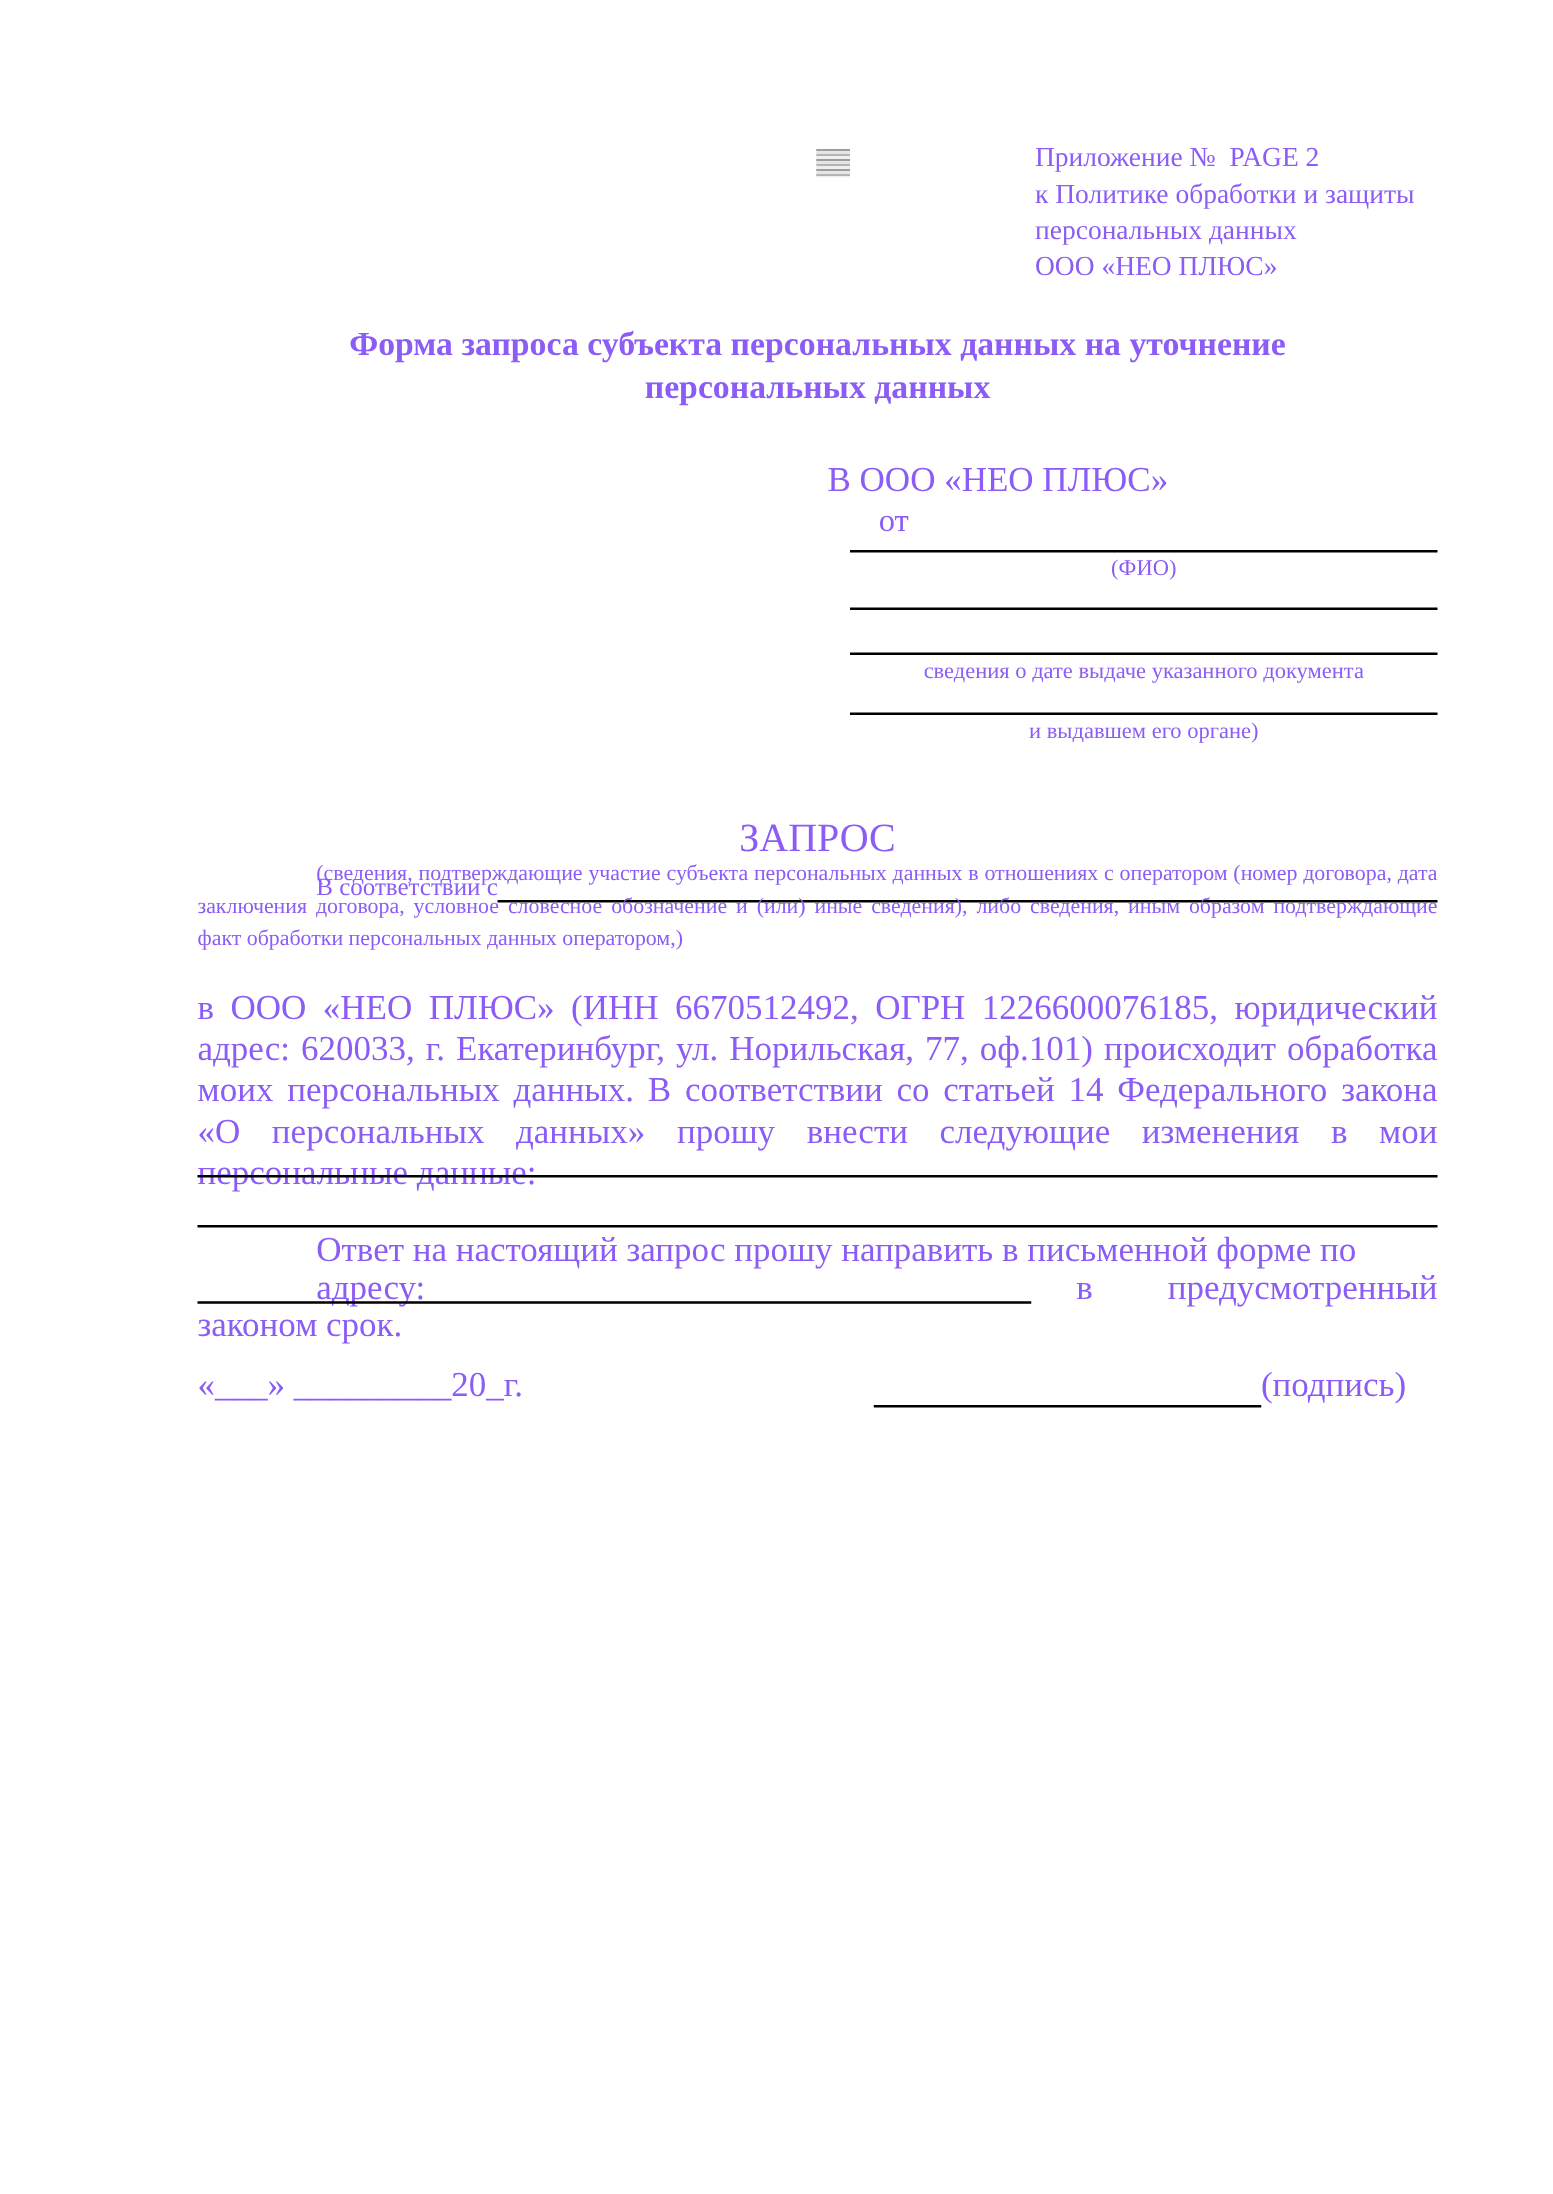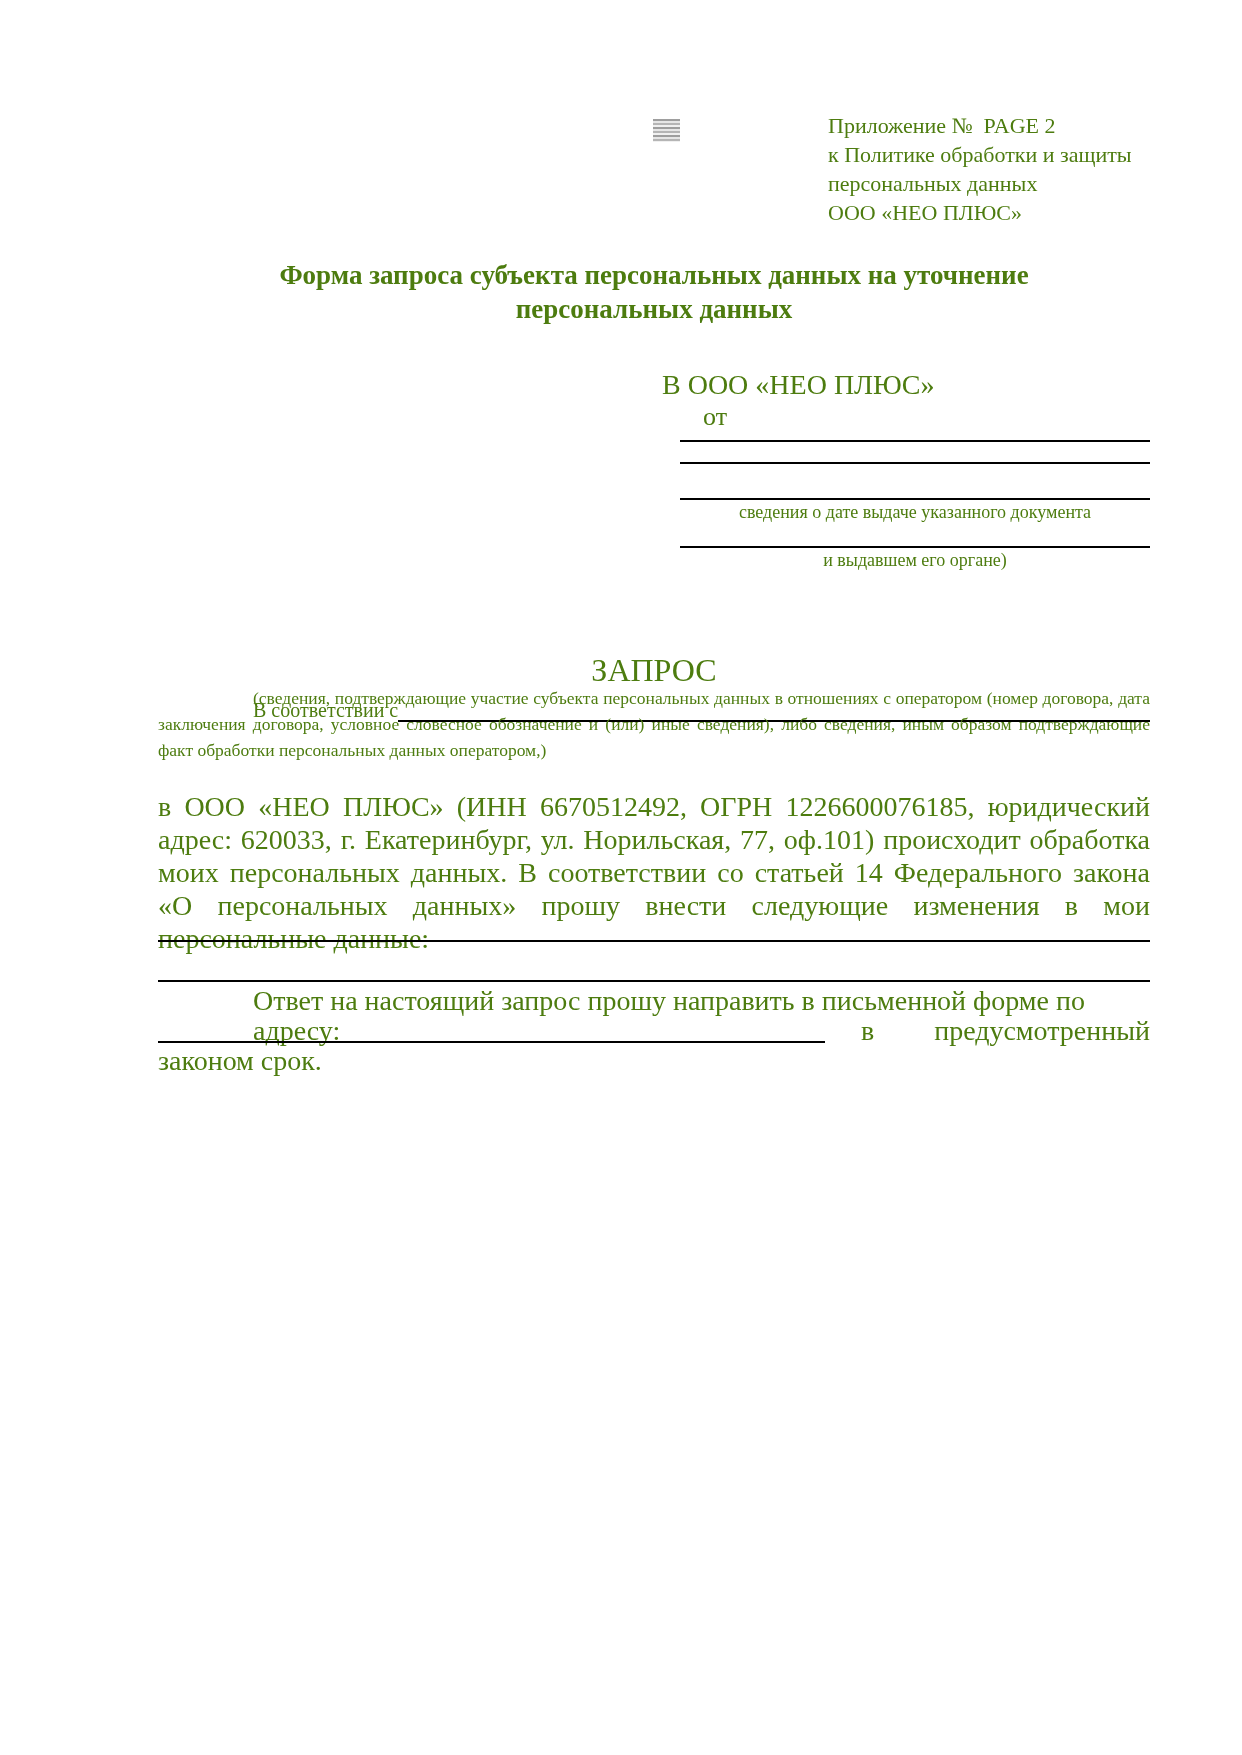--- a/index.html
+++ b/index.html
@@ -1,21 +1,21 @@
 <!DOCTYPE html>
 <html><head>
 <meta charset="utf-8">
 <style>
   html,body{margin:0;padding:0;background:#888;}
   .page{
     position:relative;
     width:1242px;height:1755px;
     background:#ffffff;
     font-family:"Liberation Serif", serif;
-    color:#4d7c0f;
+    color:#8b5cf6;
     overflow:hidden;
   }
   .abs{position:absolute;}
   
   .img-ph{
     left:653px;top:119px;width:27px;height:23px;
     background:repeating-linear-gradient(to bottom,#9e9e9e 0 2px,#e6e6e6 2px 4px,#b5b5b5 4px 6px,#f0f0f0 6px 8px);
   }
   
   .hdr{left:828px;top:111px;font-size:22px;line-height:29px;}
@@ -85,20 +85,21 @@
   </div>
 
   <div class="abs title">
     <span class="inner">Форма запроса субъекта персональных данных на уточнение персональных данных</span>
   </div>
 
   <div class="abs addr">
     <div class="to">В ООО «НЕО ПЛЮС»</div>
     <div class="from">от</div>
     <div class="fline f1"></div>
+    <div class="fcap">(ФИО)</div>
     <div class="fline f2"></div>
     <div class="fline f3"></div>
     <div class="fcap">сведения о дате выдаче указанного документа</div>
     <div class="fline f4"></div>
     <div class="fcap">и выдавшем его органе)</div>
   </div>
 
   <div class="abs zapros">ЗАПРОС</div>
 
   <div class="abs intro">
@@ -116,14 +117,21 @@
   <div class="abs reply1">Ответ на настоящий запрос прошу направить в письменной форме по адресу:</div>
 
   <div class="abs reply2">
     <span class="fill"></span>
     <span class="v nowrap">в</span>
     <span class="nowrap">предусмотренный</span>
   </div>
 
   <div class="abs reply3">законом срок.</div>
 
+  <div class="abs datesig">
+    <span class="nowrap">«___» _________20_г.</span>
+    <span class="sig">
+      <span class="sigline"></span>
+      <span class="nowrap">(подпись)</span>
+    </span>
+  </div>
 
 </div>
 
 </body></html>

